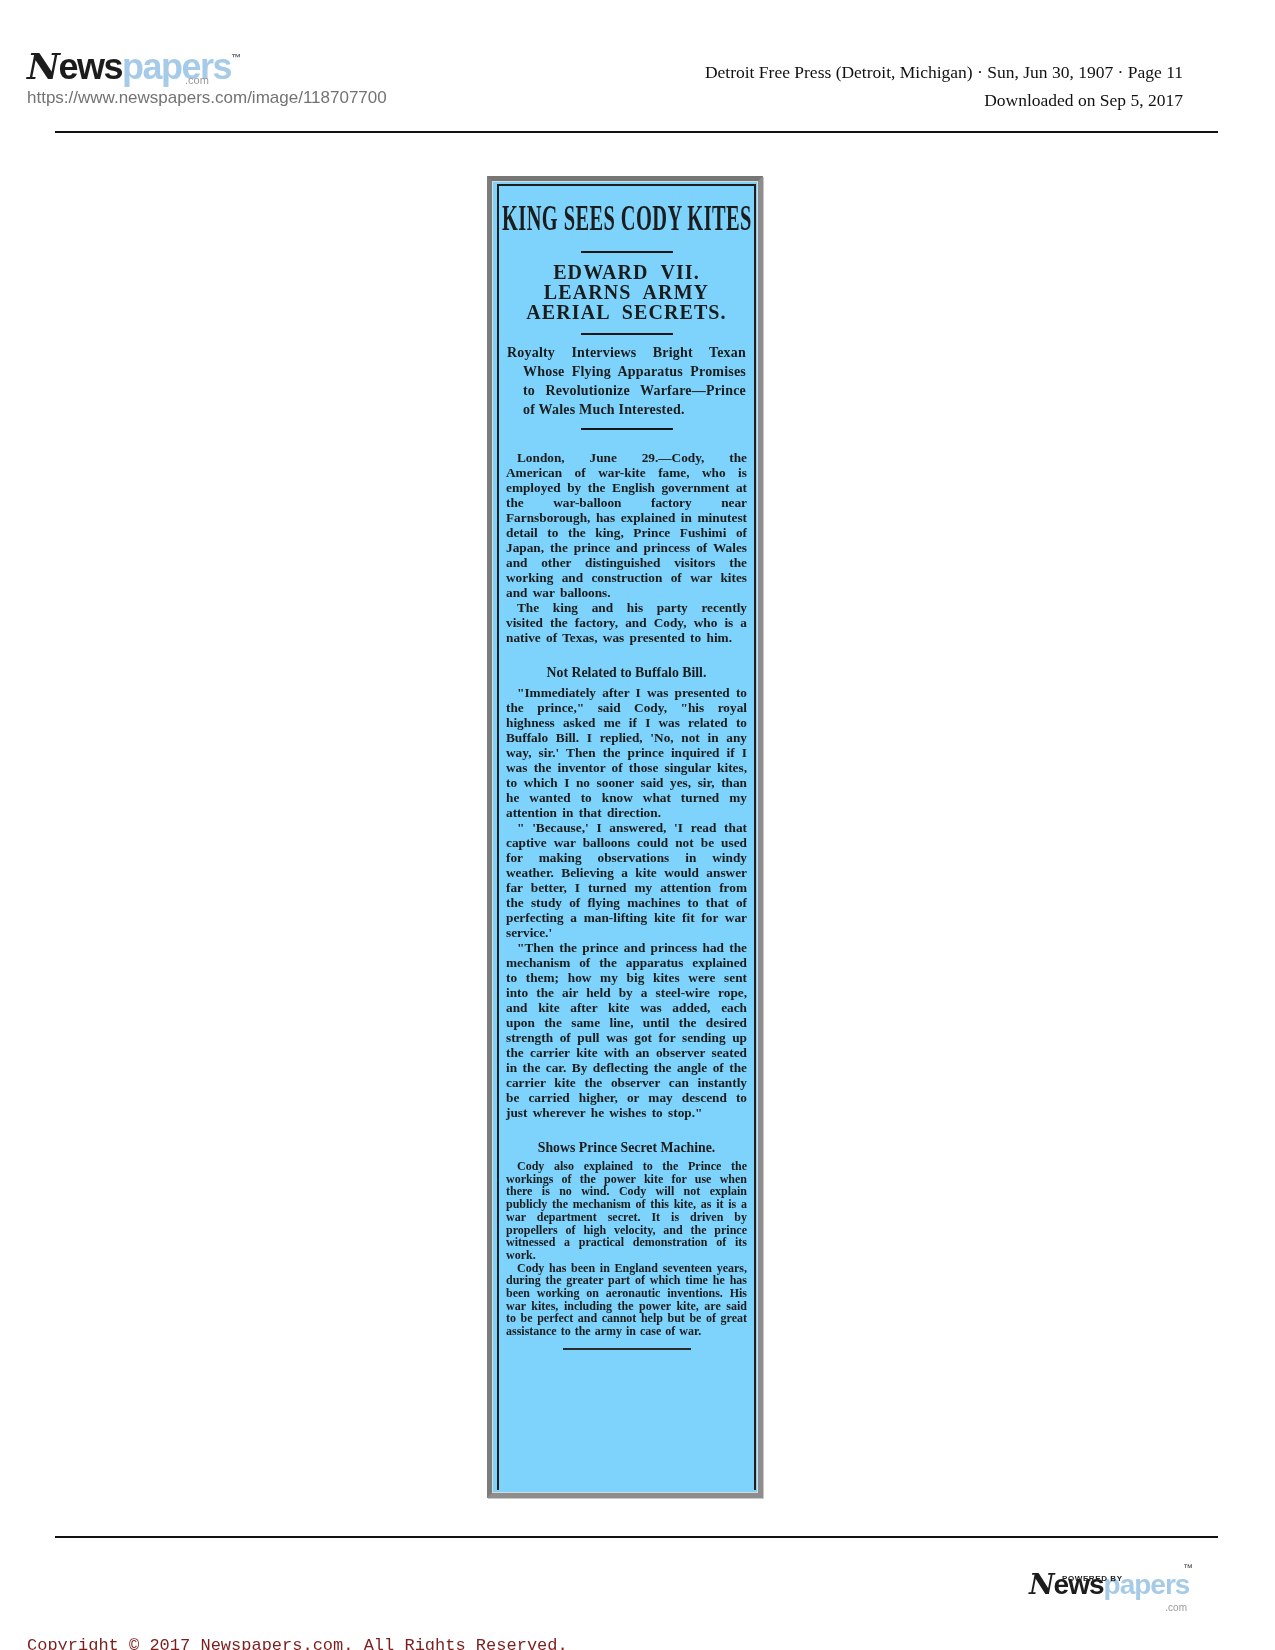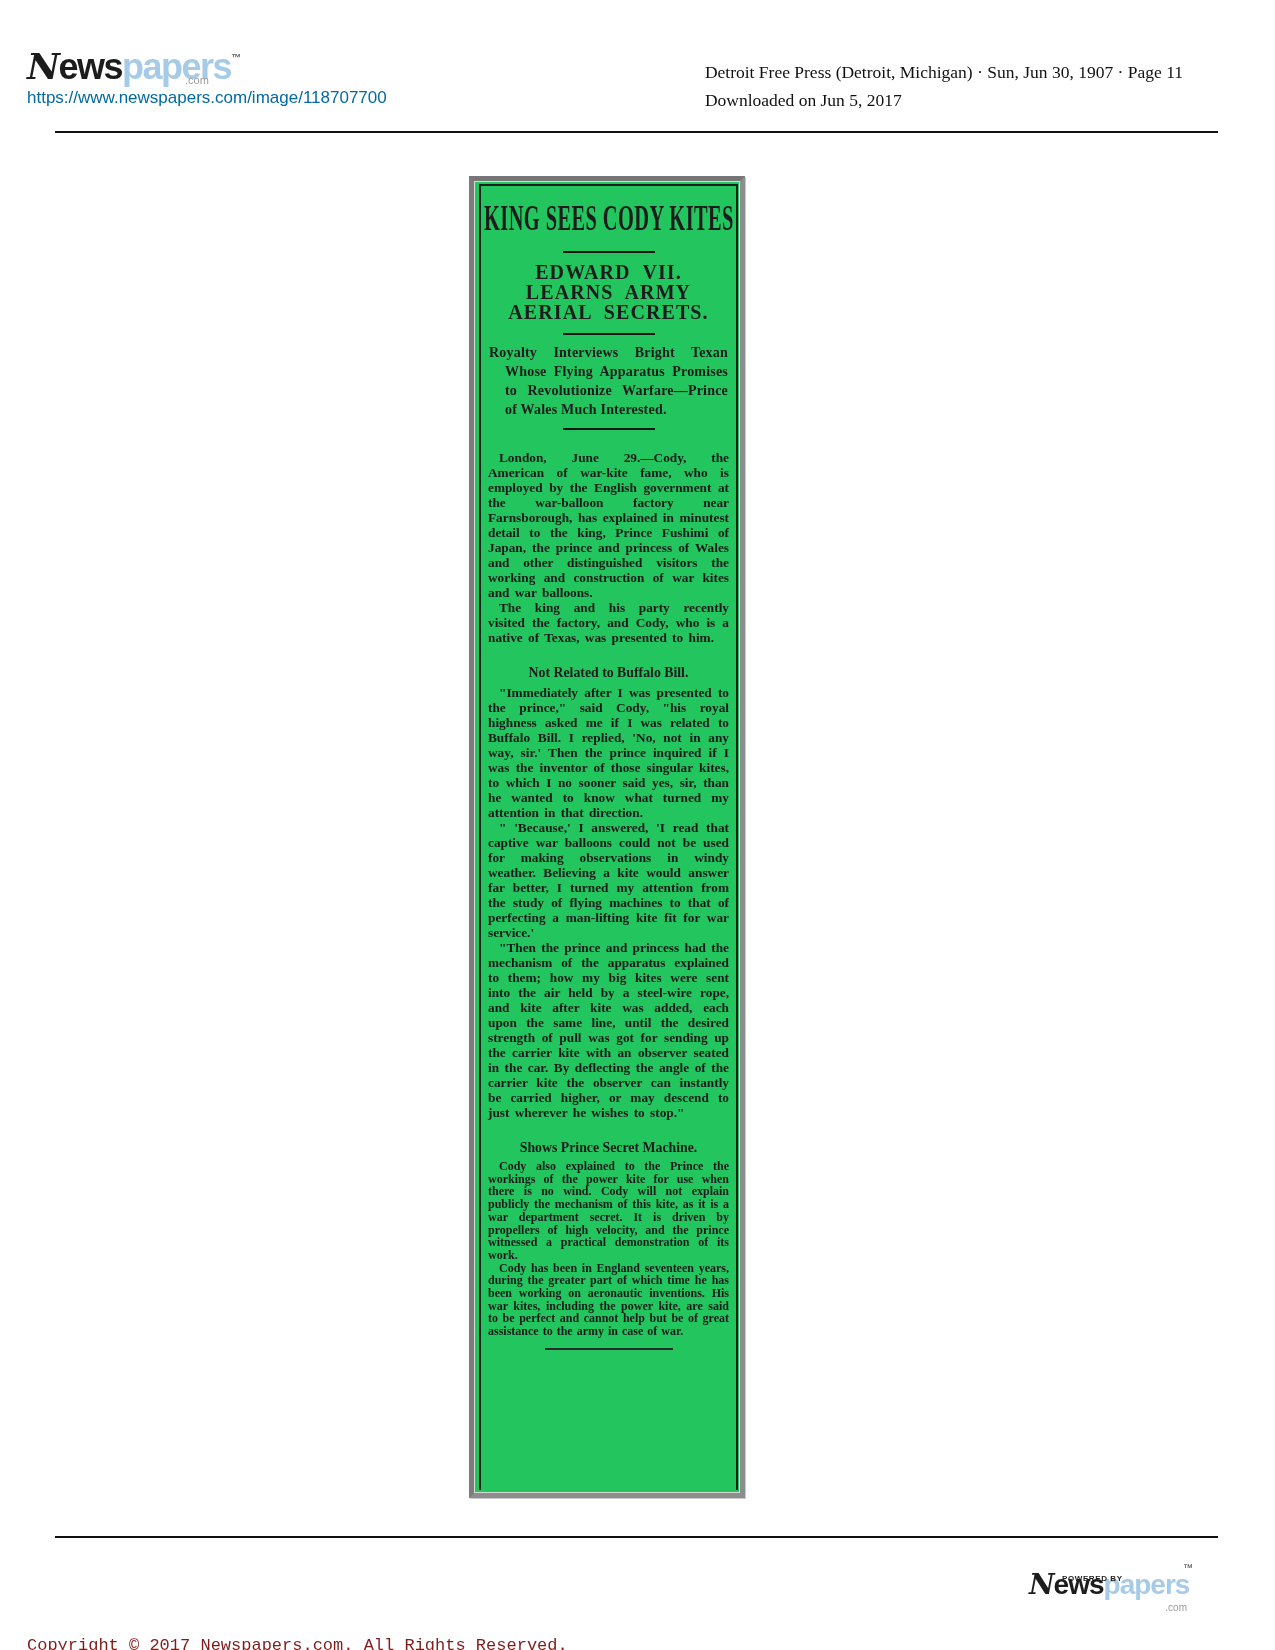--- a/index.html
+++ b/index.html
@@ -10,30 +10,30 @@
   .logo { position:absolute; left:27px; top:38px; width:200px; height:52px; }
   .logo-main { font-family:"Liberation Sans", sans-serif; font-weight:bold;
                font-size:36px; letter-spacing:-1.5px; line-height:40px; white-space:nowrap; }
   .logo-n { font-family:"DejaVu Serif", serif; font-style:italic; font-weight:700; }
   .logo-news { color:#1c1c1c; }
   .logo-papers { color:#a6cbe9; }
   .logo-tm { font-size:10px; color:#666; vertical-align:18px; letter-spacing:0; }
   .logo-com { position:absolute; left:158px; top:36px; font-size:11px; color:#9a9a9a;
               font-family:"Liberation Sans", sans-serif; }
   .url { position:absolute; left:27px; top:88px; font-family:"Liberation Sans", sans-serif;
-         font-size:17px; color:#0369a1; }
-  .meta { position:absolute; right:92px; top:58px; font-size:17.5px;
+         font-size:17px; color:#737373; }
+  .meta { position:absolute; right:92px; top:58px; text-align:right; font-size:17.5px;
           color:#111; line-height:28px;margin-left:19px; }
   .hrule { position:absolute; left:55px; right:57px; border-top:2px solid #111; }
   .rule-top { top:131px; }
   .rule-bottom { top:1536px; }
 
   
-  .clipping { position:absolute; left:469px; top:176px; width:276px; height:1322px;
-              background:#22c55e; border:5px solid #8d8d8d;
+  .clipping { position:absolute; left:487px; top:176px; width:276px; height:1322px;
+              background:#7dd3fc; border:5px solid #8d8d8d;
               border-top-color:#767676; border-left-color:#7c7c7c;
               box-shadow: inset 0 0 0 1px #d9d9d6, 1px 1px 0 #c9c9c9; }
   .column { height:calc(100% - 6px); margin:3px 2px 3px 5px;
             border:2px solid #1e1e1e; border-bottom:none;
             padding:8px 7px 0 7px; overflow:hidden; color:#1c1c1c; }
   .headline-wrap { height:44px; display:flex; justify-content:center; margin-top:4px; }
   .headline { font-weight:700; font-size:24px; white-space:nowrap;
               transform:scale(0.85,1.5); transform-origin:center top; letter-spacing:0.5px; }
   .rule-s { width:92px; margin:9px auto 7px; border-top:2.5px solid #161616; }
   .rule-e { width:128px; margin:10px auto 0; border-top:2px solid #2a2a2a; }
@@ -66,21 +66,21 @@
 
 <div class="logo">
   <div class="logo-main"><span class="logo-news"><span class="logo-n">N</span><span>ews</span></span><span class="logo-papers">papers</span><span class="logo-tm">™</span></div>
   <div class="logo-com">.com</div>
 </div>
 
 <div class="url">https://www.newspapers.com/image/118707700</div>
 
 <div class="meta">
   <div>Detroit Free Press (Detroit, Michigan) · Sun, Jun 30, 1907 · Page 11</div>
-  <div>Downloaded on Jun 5, 2017</div>
+  <div>Downloaded on Sep 5, 2017</div>
 </div>
 
 <div class="hrule rule-top"></div>
 
 <div class="clipping">
   <div class="column">
 
     <div class="headline-wrap">
       <div class="headline">KING SEES CODY KITES</div>
     </div>

